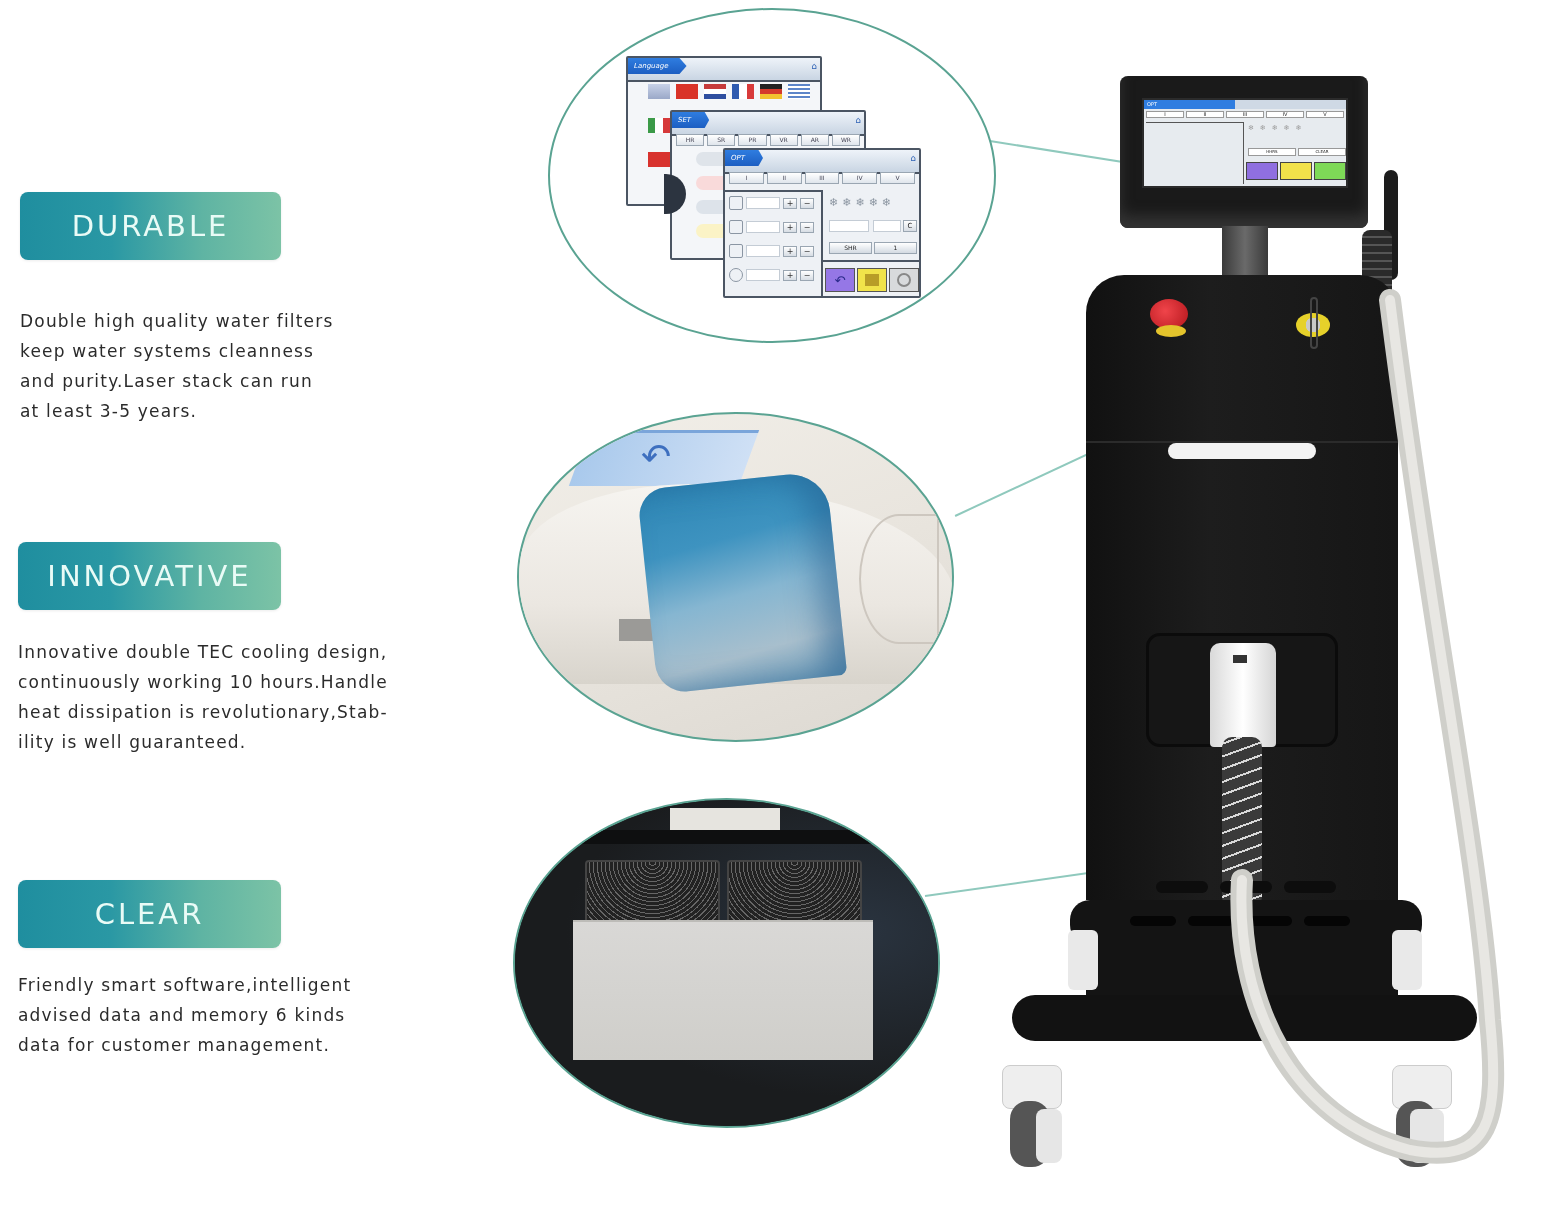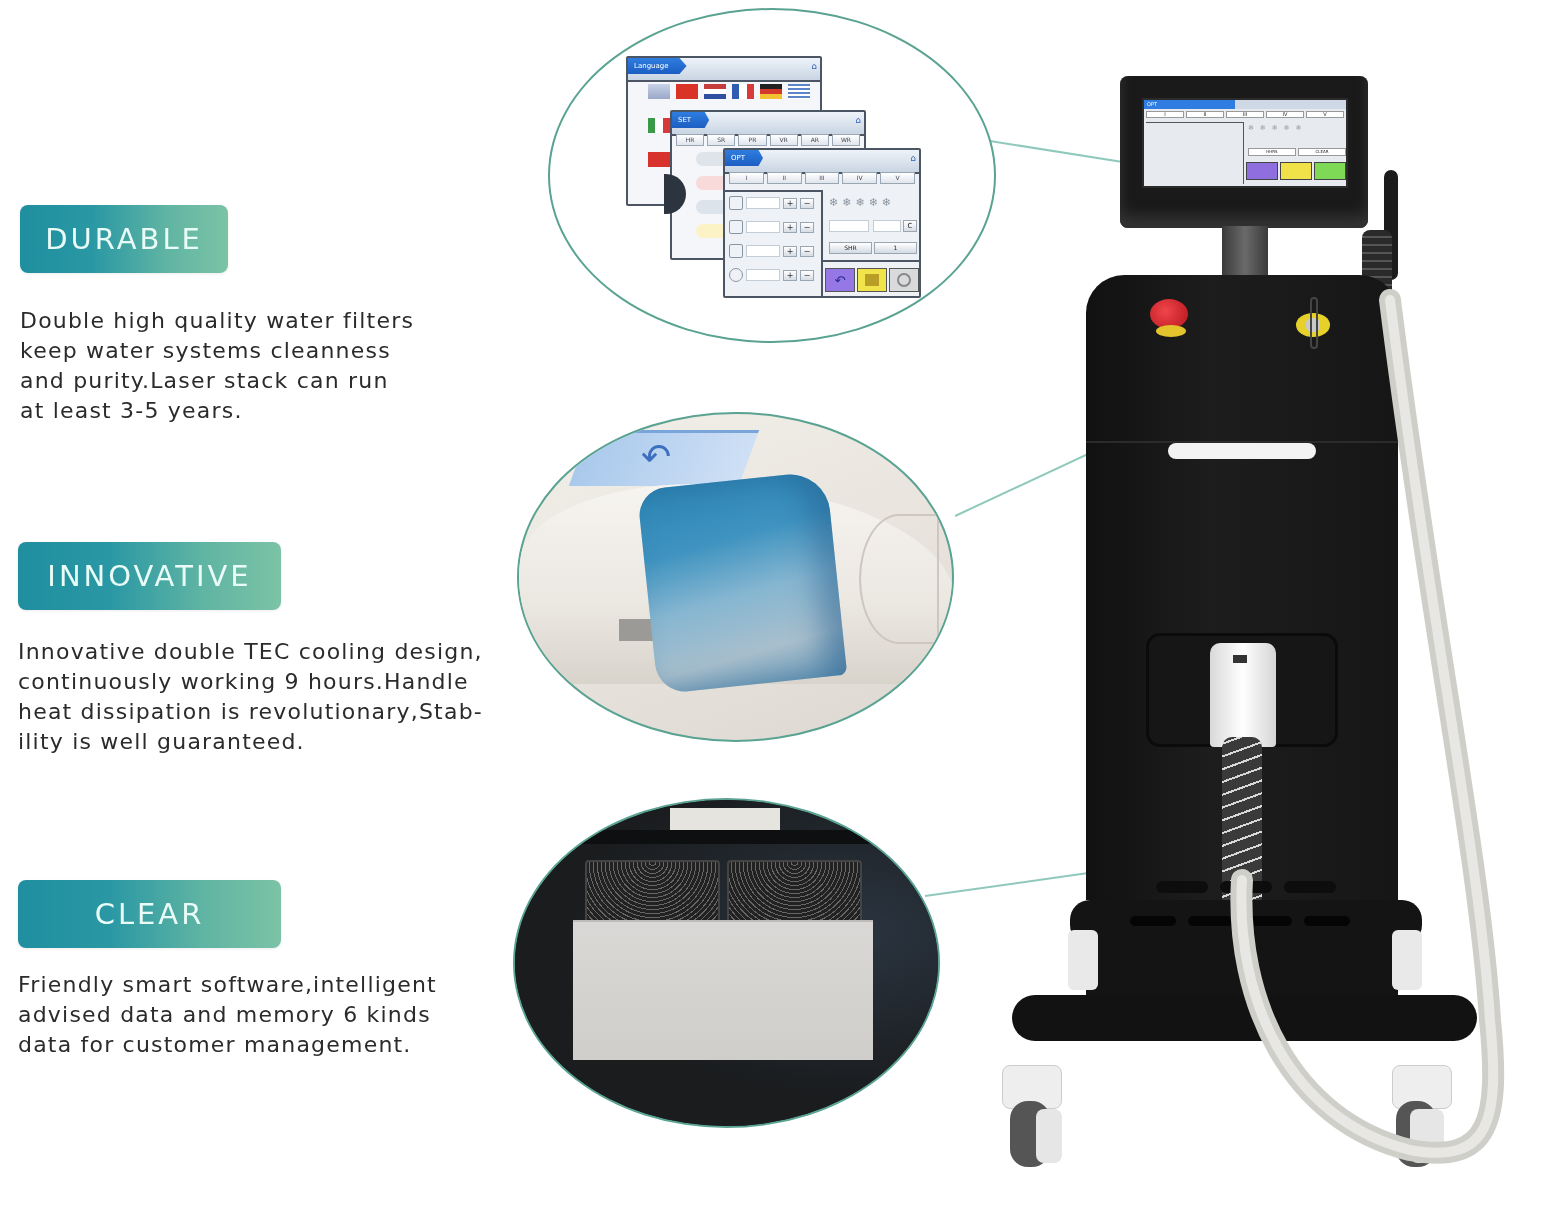--- a/index.html
+++ b/index.html
@@ -8,34 +8,34 @@
 
   
   .pill {
     position: absolute; height: 68px; border-radius: 8px;
     background: linear-gradient(90deg, #1f8e9f 0%, #2a98a4 35%, #5fb4a3 70%, #7cc3a6 100%);
     color: #e9fbf6; font-size: 29px; letter-spacing: 3px;
     display: flex; align-items: center; justify-content: center;
     box-shadow: 0 1px 3px rgba(0,0,0,0.08);
   }
   .desc {
-    position: absolute; font-size: 22px; line-height: 30px; letter-spacing: 1.2px;
+    position: absolute; font-size: 17px; line-height: 30px; letter-spacing: 1.2px;
     color: #2b2b2b; white-space: pre-line;
   }
 
   
   .circle {
     position: absolute; border: 2px solid #5aa392; border-radius: 50%; overflow: hidden; background: #fff;
   }
   .connector { position: absolute; height: 1.5px; background: #8fc9bd; transform-origin: 0 50%; }
 
   
   .win { position: absolute; background: #f4f6f9; border: 2px solid #4b5563; border-radius: 2px; }
   .win-head {
-    height: 24px; background: linear-gradient(#eef3f9,#c9d5e3); position: relative; border-bottom: 2px solid #4b5563;
+    height: 24px; background: linear-gradient(#eef3f9,#c9d5e3); position: relative; border-bottom: 2px solid #4b5563; font-style: italic;
   }
   .win-tag {
     position: absolute; left: 0; top: 0; height: 16px; padding: 0 18px 0 6px;
     background: linear-gradient(#2f7de0,#1c5ec2); color: #fff; font-size: 7px; line-height: 16px;
     clip-path: polygon(0 0, 88% 0, 100% 50%, 88% 100%, 0 100%);
   }
   .win-home { position: absolute; right: 3px; top: 2px; font-size: 9px; color: #2b5fb4; line-height: 12px; }
   .flag { position: absolute; width: 22px; height: 15px; }
   .tabrow { position: absolute; display: flex; gap: 3px; }
   .tabrow span { flex: 1; background: linear-gradient(#fff,#dfe5ec); border: 1px solid #9aa6b2; font-size: 6px; text-align: center; color: #445; line-height: 10px; }
@@ -44,33 +44,33 @@
   .field-row .inp { width: 34px; height: 12px; background: #fff; border: 1px solid #c4ccd5; }
   .field-row .btn { width: 14px; height: 11px; background: linear-gradient(#fff,#d7dde4); border: 1px solid #9aa6b2; font-size: 8px; line-height: 9px; text-align: center; color: #333; }
   .sq-btn { position: absolute; height: 24px; border: 1px solid #555; display: flex; align-items: center; justify-content: center; font-size: 13px; }
 
   
   .mach { position: absolute; }
 </style>
 </head>
 <body>
 
-<div class="pill" style="left:20px;top:205px;width:208px;">
+<div class="pill" style="left:20px;top:192px;width:261px;">
   <span>DURABLE</span>
 </div>
 <div class="desc" style="left:20px;top:306px;">Double high quality water filters
 keep water systems cleanness
 and purity.Laser stack can run
 at least 3-5 years.</div>
 
 <div class="pill" style="left:18px;top:542px;width:263px;">
   <span>INNOVATIVE</span>
 </div>
 <div class="desc" style="left:18px;top:637px;">Innovative double TEC cooling design,
-continuously working 9 hours.Handle
+continuously working 10 hours.Handle
 heat dissipation is revolutionary,Stab-
 ility is well guaranteed.</div>
 
 <div class="pill" style="left:18px;top:880px;width:263px;">
   <span>CLEAR</span>
 </div>
 <div class="desc" style="left:18px;top:970px;">Friendly smart software,intelligent
 advised data and memory 6 kinds
 data for customer management.</div>
 

